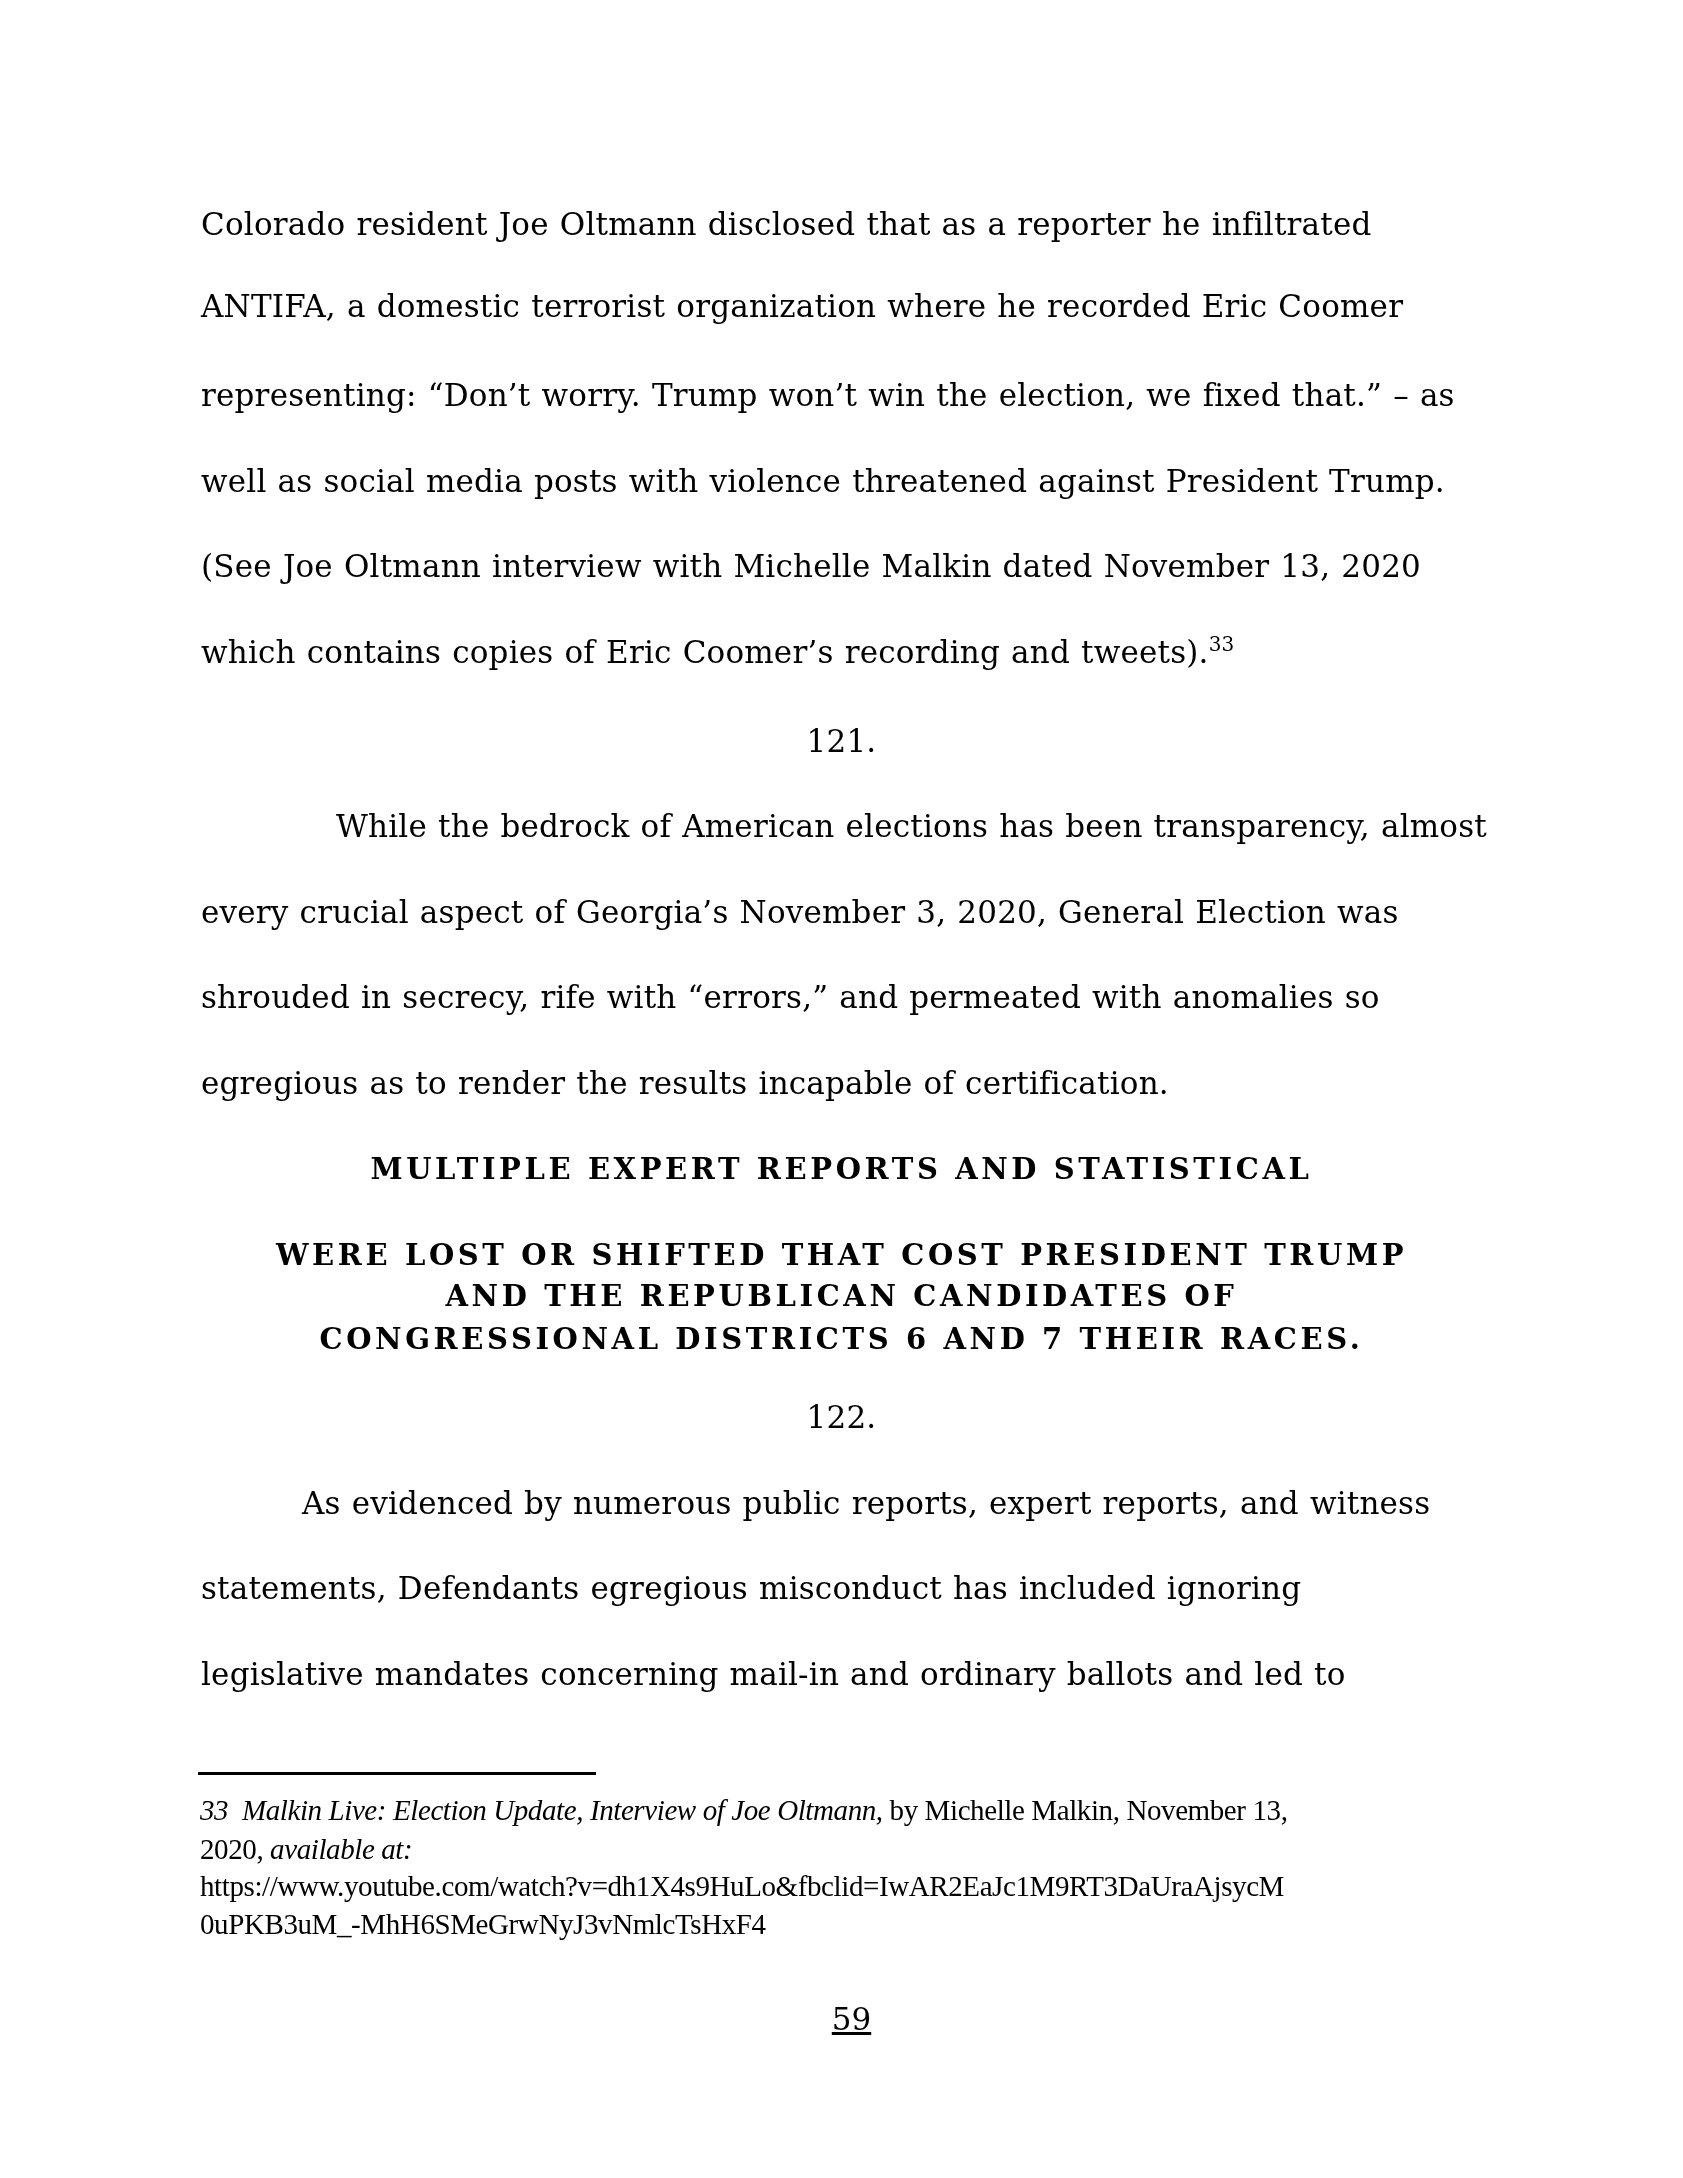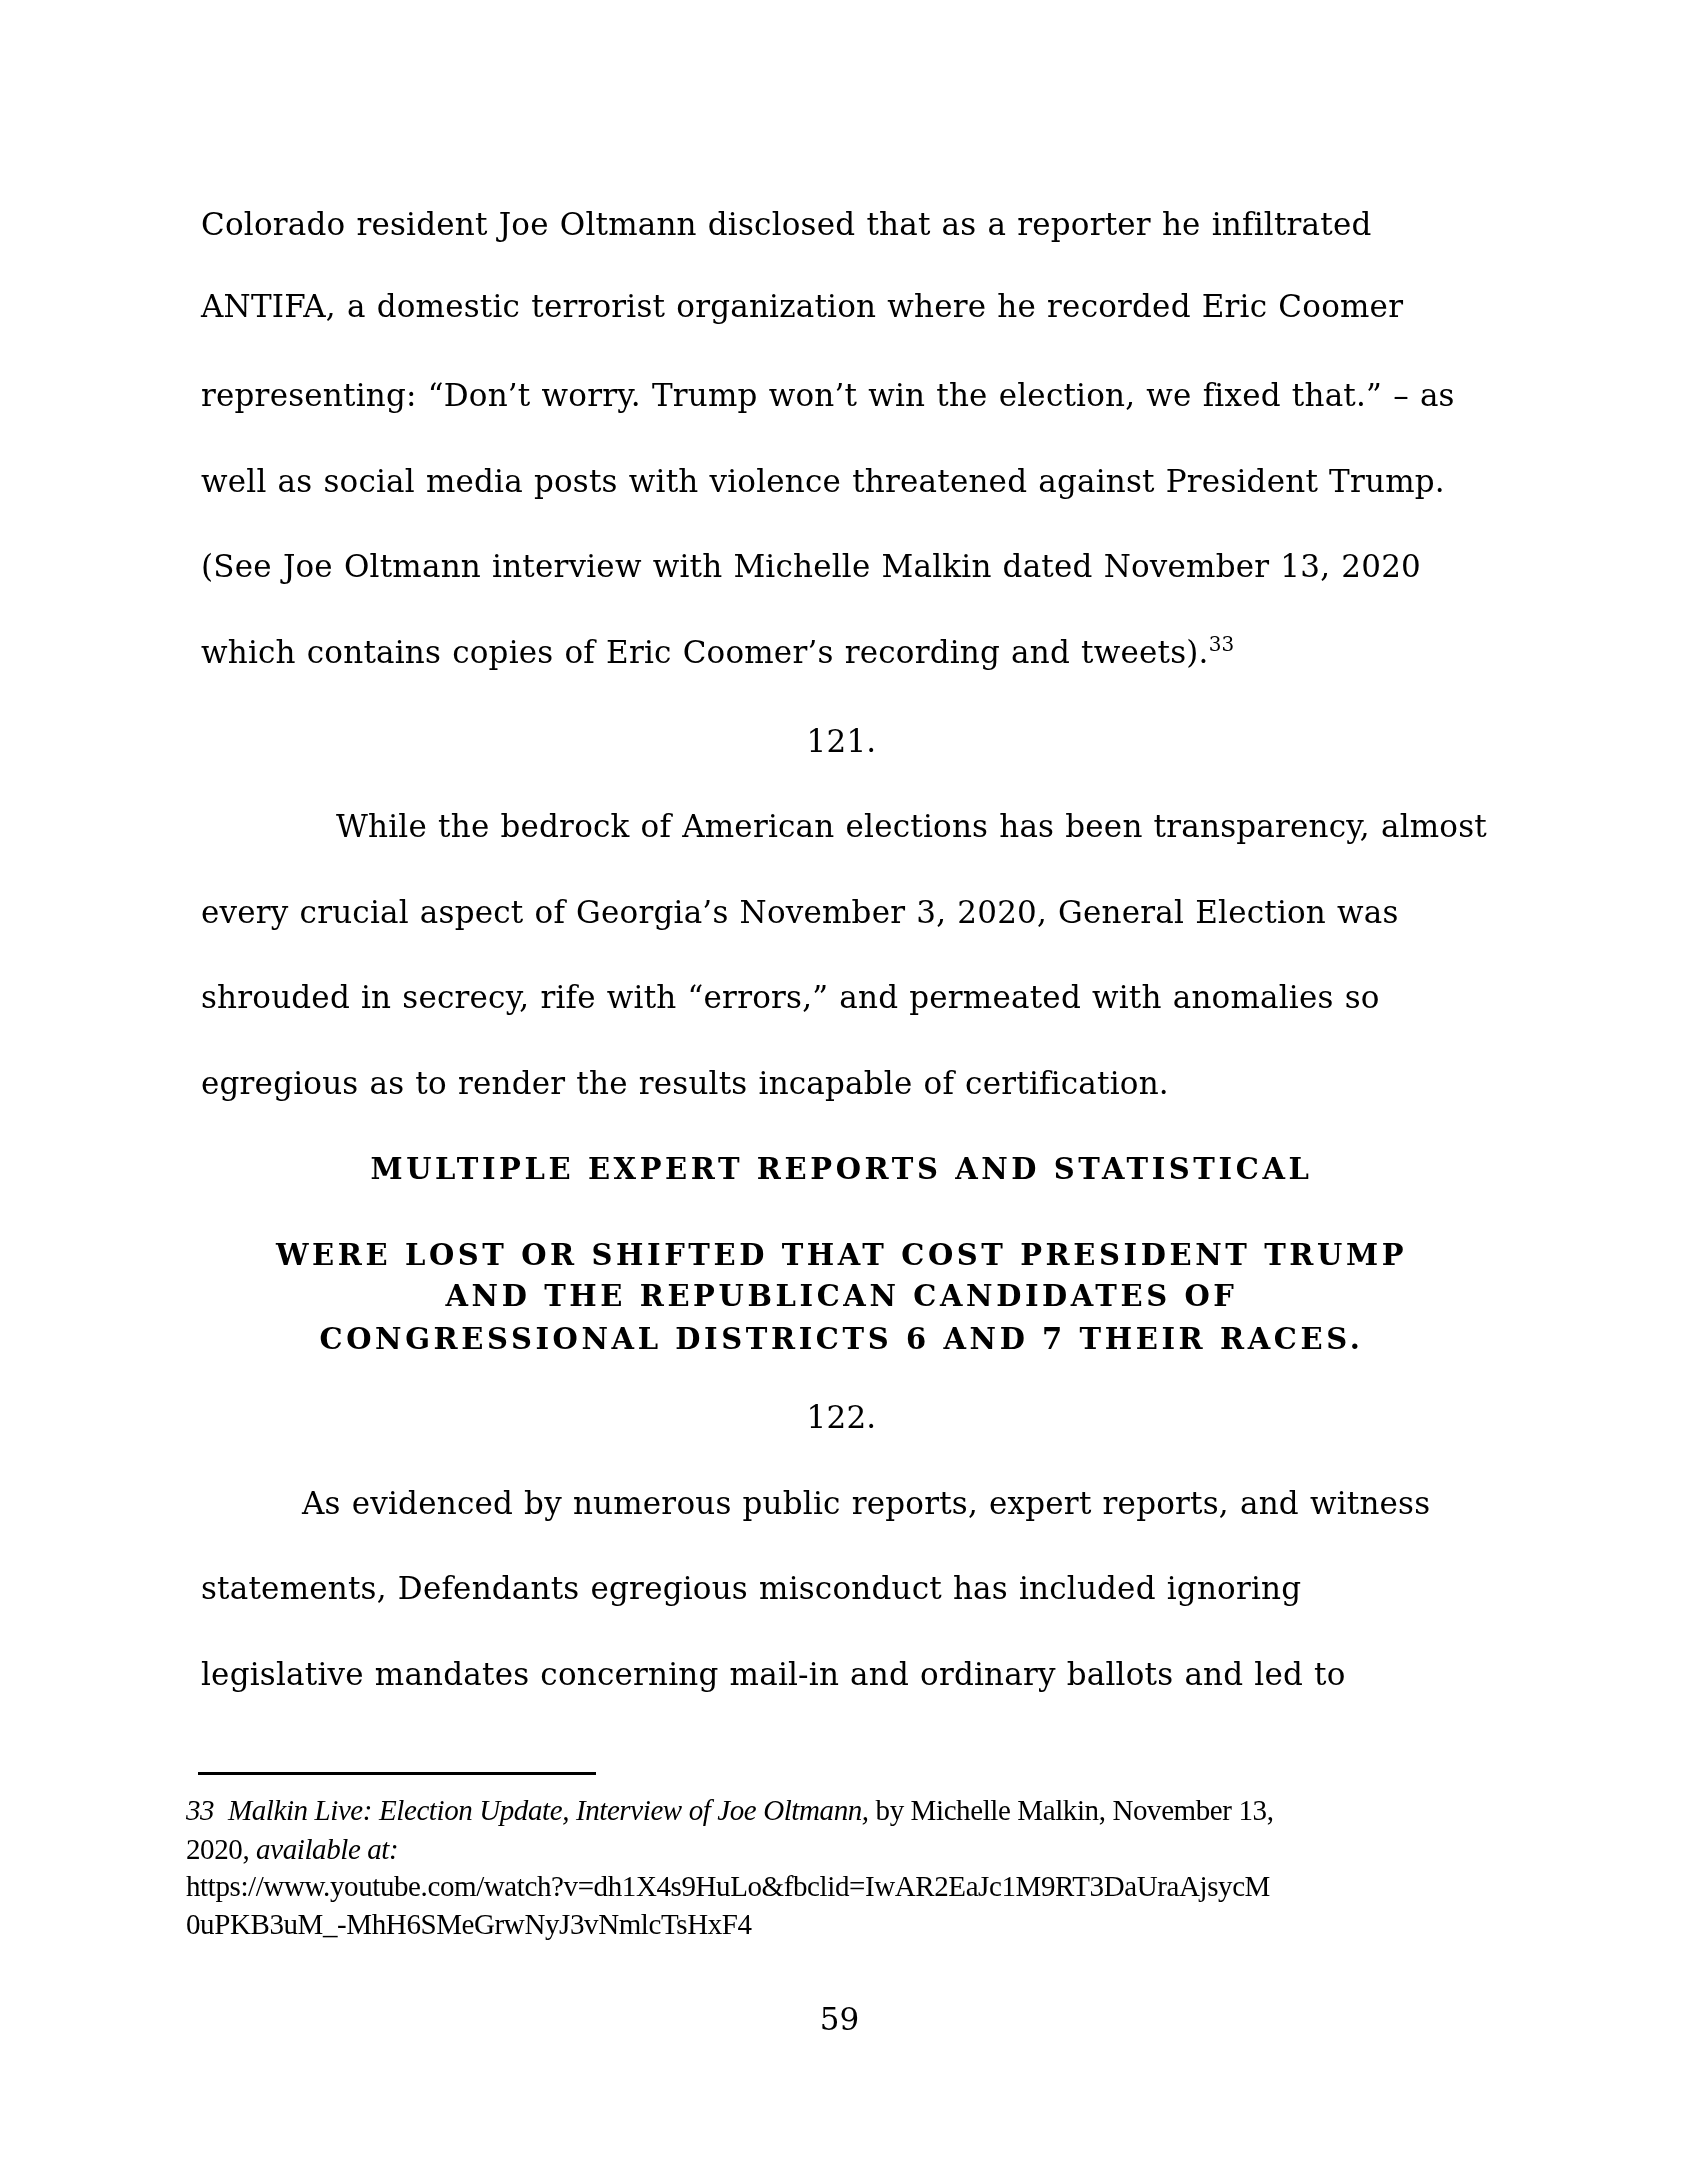--- a/index.html
+++ b/index.html
@@ -56,35 +56,36 @@
     .fn-rule {
       position: absolute;
       left: 198px;
       top: 1772px;
       width: 398px;
       height: 3px;
       background: #000000;
     }
     .fn-line {
       position: absolute;
-      left: 186px;
+      left: 200px;
       white-space: nowrap;
       font-family: "Liberation Serif", serif;
       font-size: 29px;
       line-height: 32px;
       letter-spacing: -0.4px;
     }
     .fn-line i { font-style: italic; }
     .page-number {
       position: absolute;
-      left: 196px;
+      left: 208px;
       width: 1287px;
       text-align: center;
       font-size: 31px;
       line-height: 36px;
+      text-decoration: underline;
     }
   </style>
 </head>
 <body>
 
 <div class="page">
 
   <div class="line" style="top:206px;">Colorado resident Joe Oltmann disclosed that as a reporter he infiltrated</div>
   <div class="line" style="top:288px;">ANTIFA, a domestic terrorist organization where he recorded Eric Coomer</div>
   <div class="line" style="top:377px;">representing: “Don’t worry. Trump won’t win the election, we fixed that.” – as</div>

